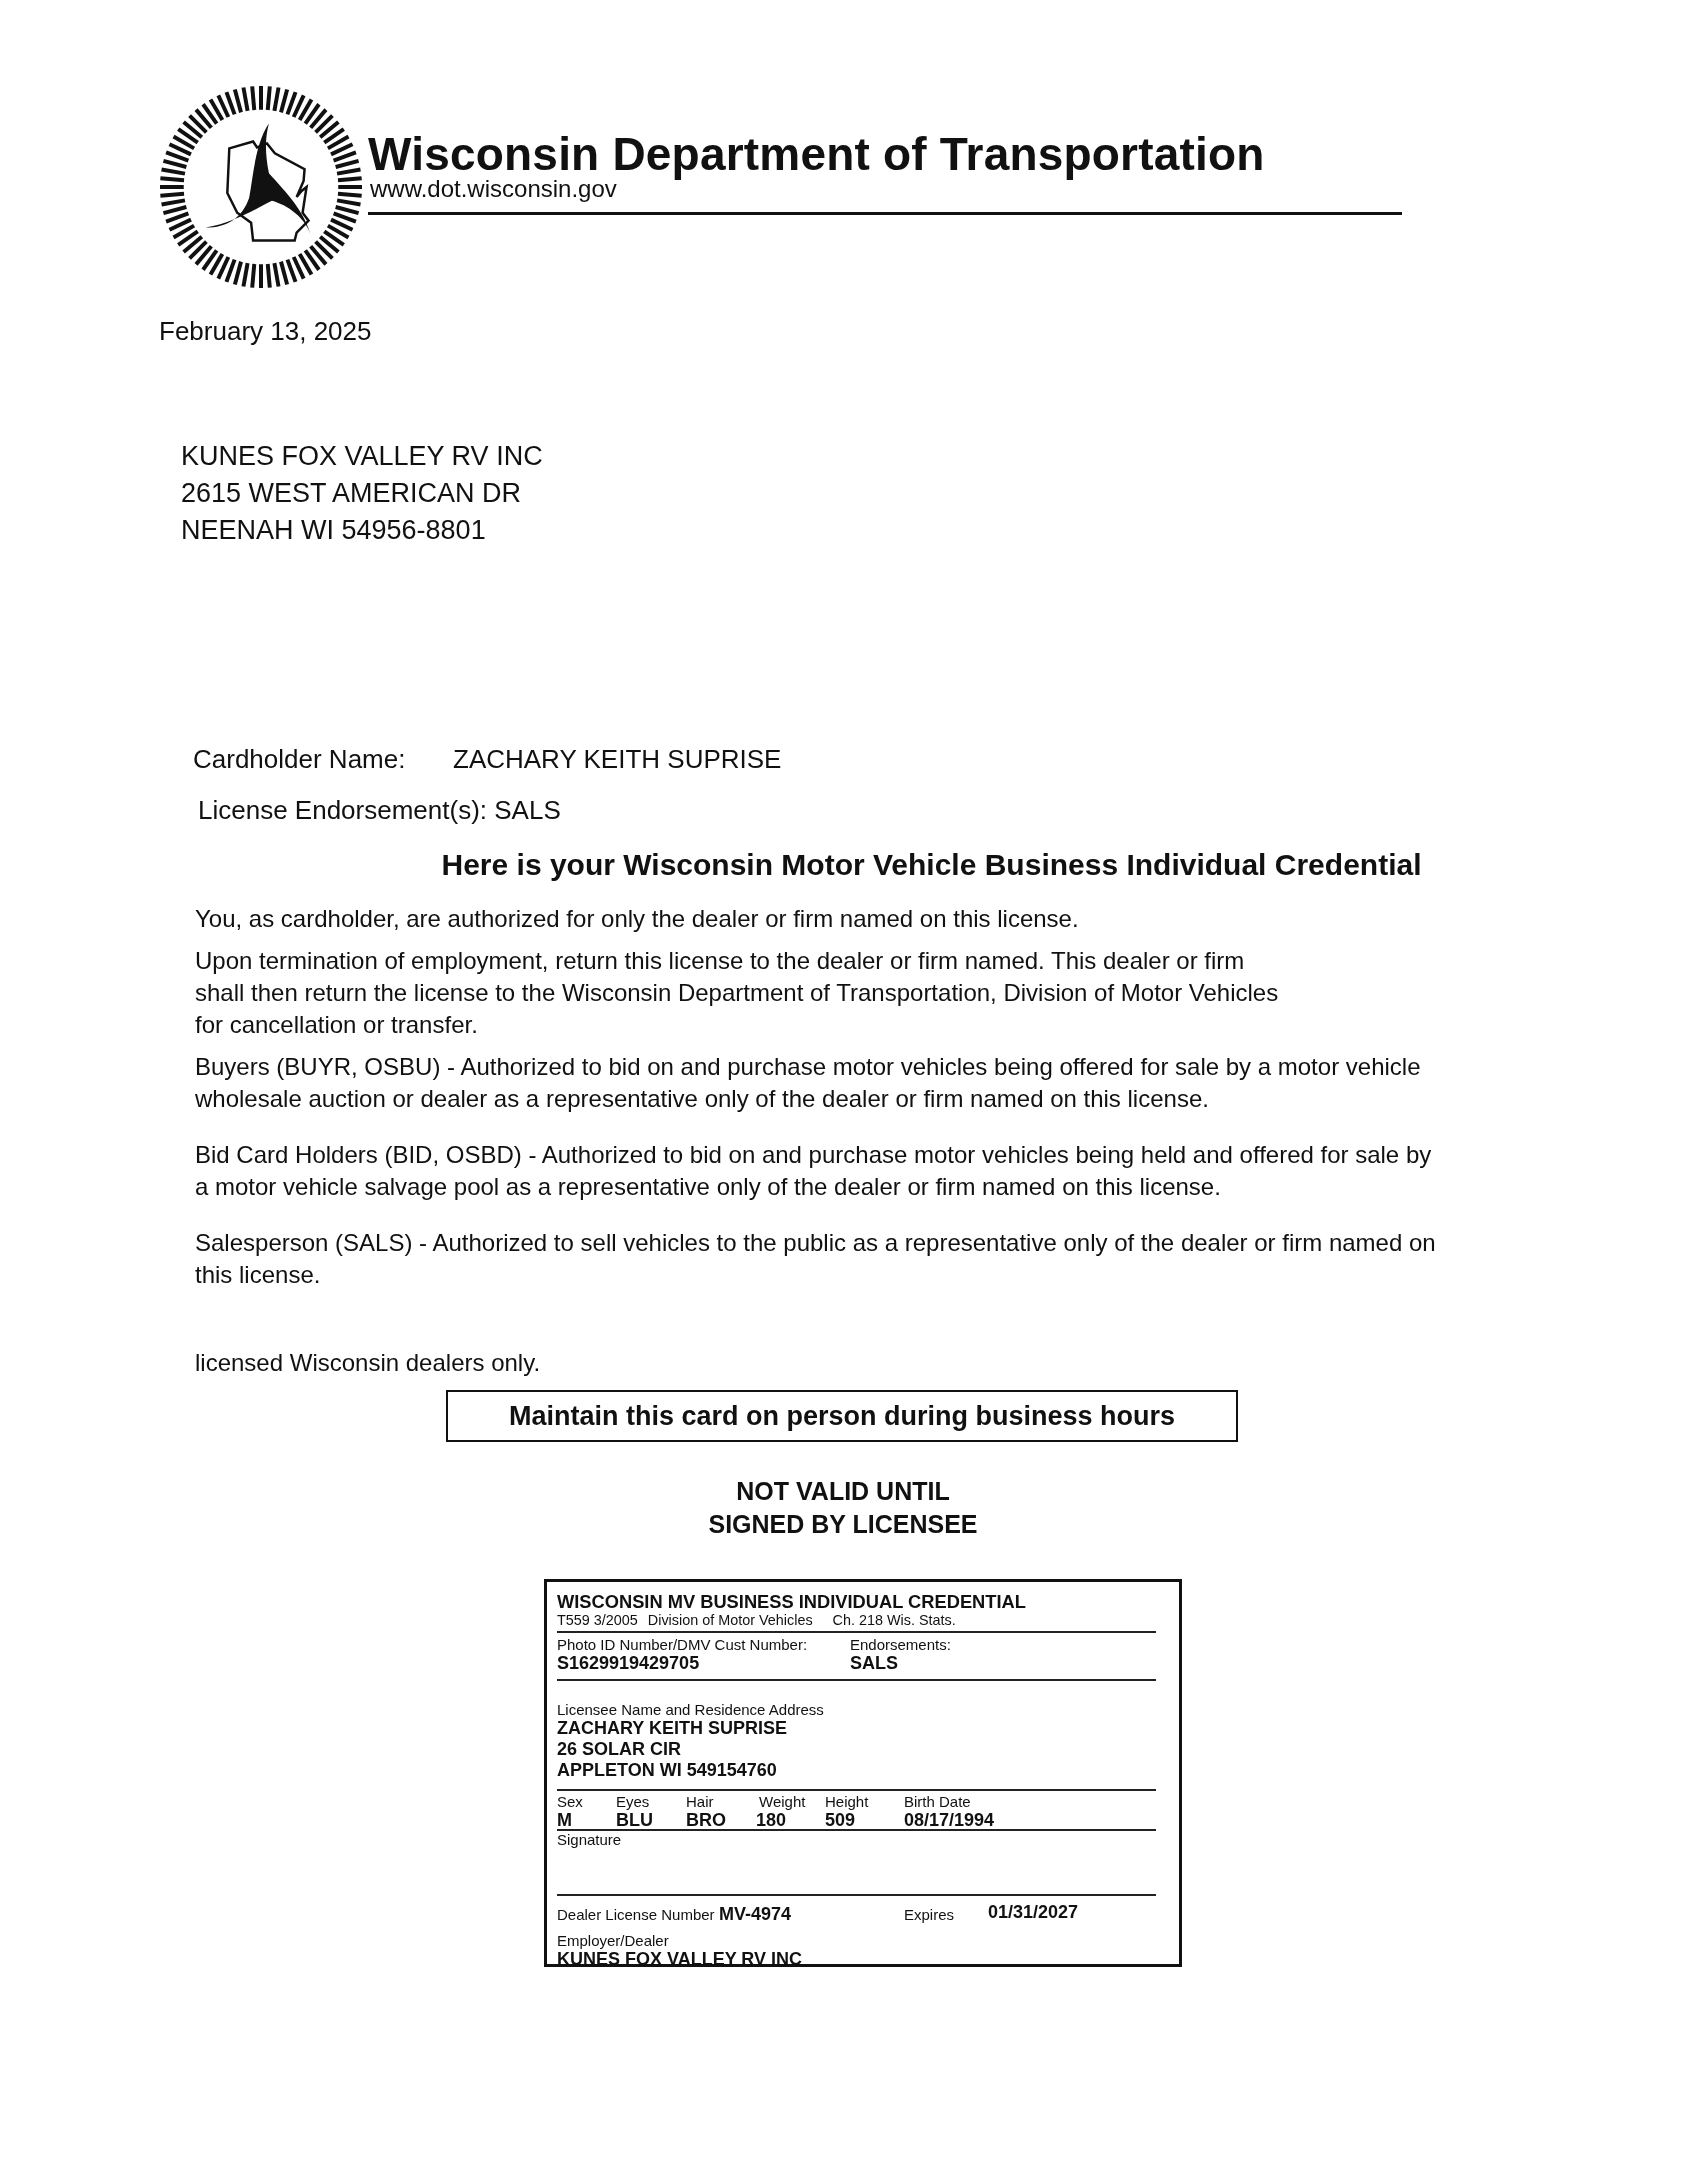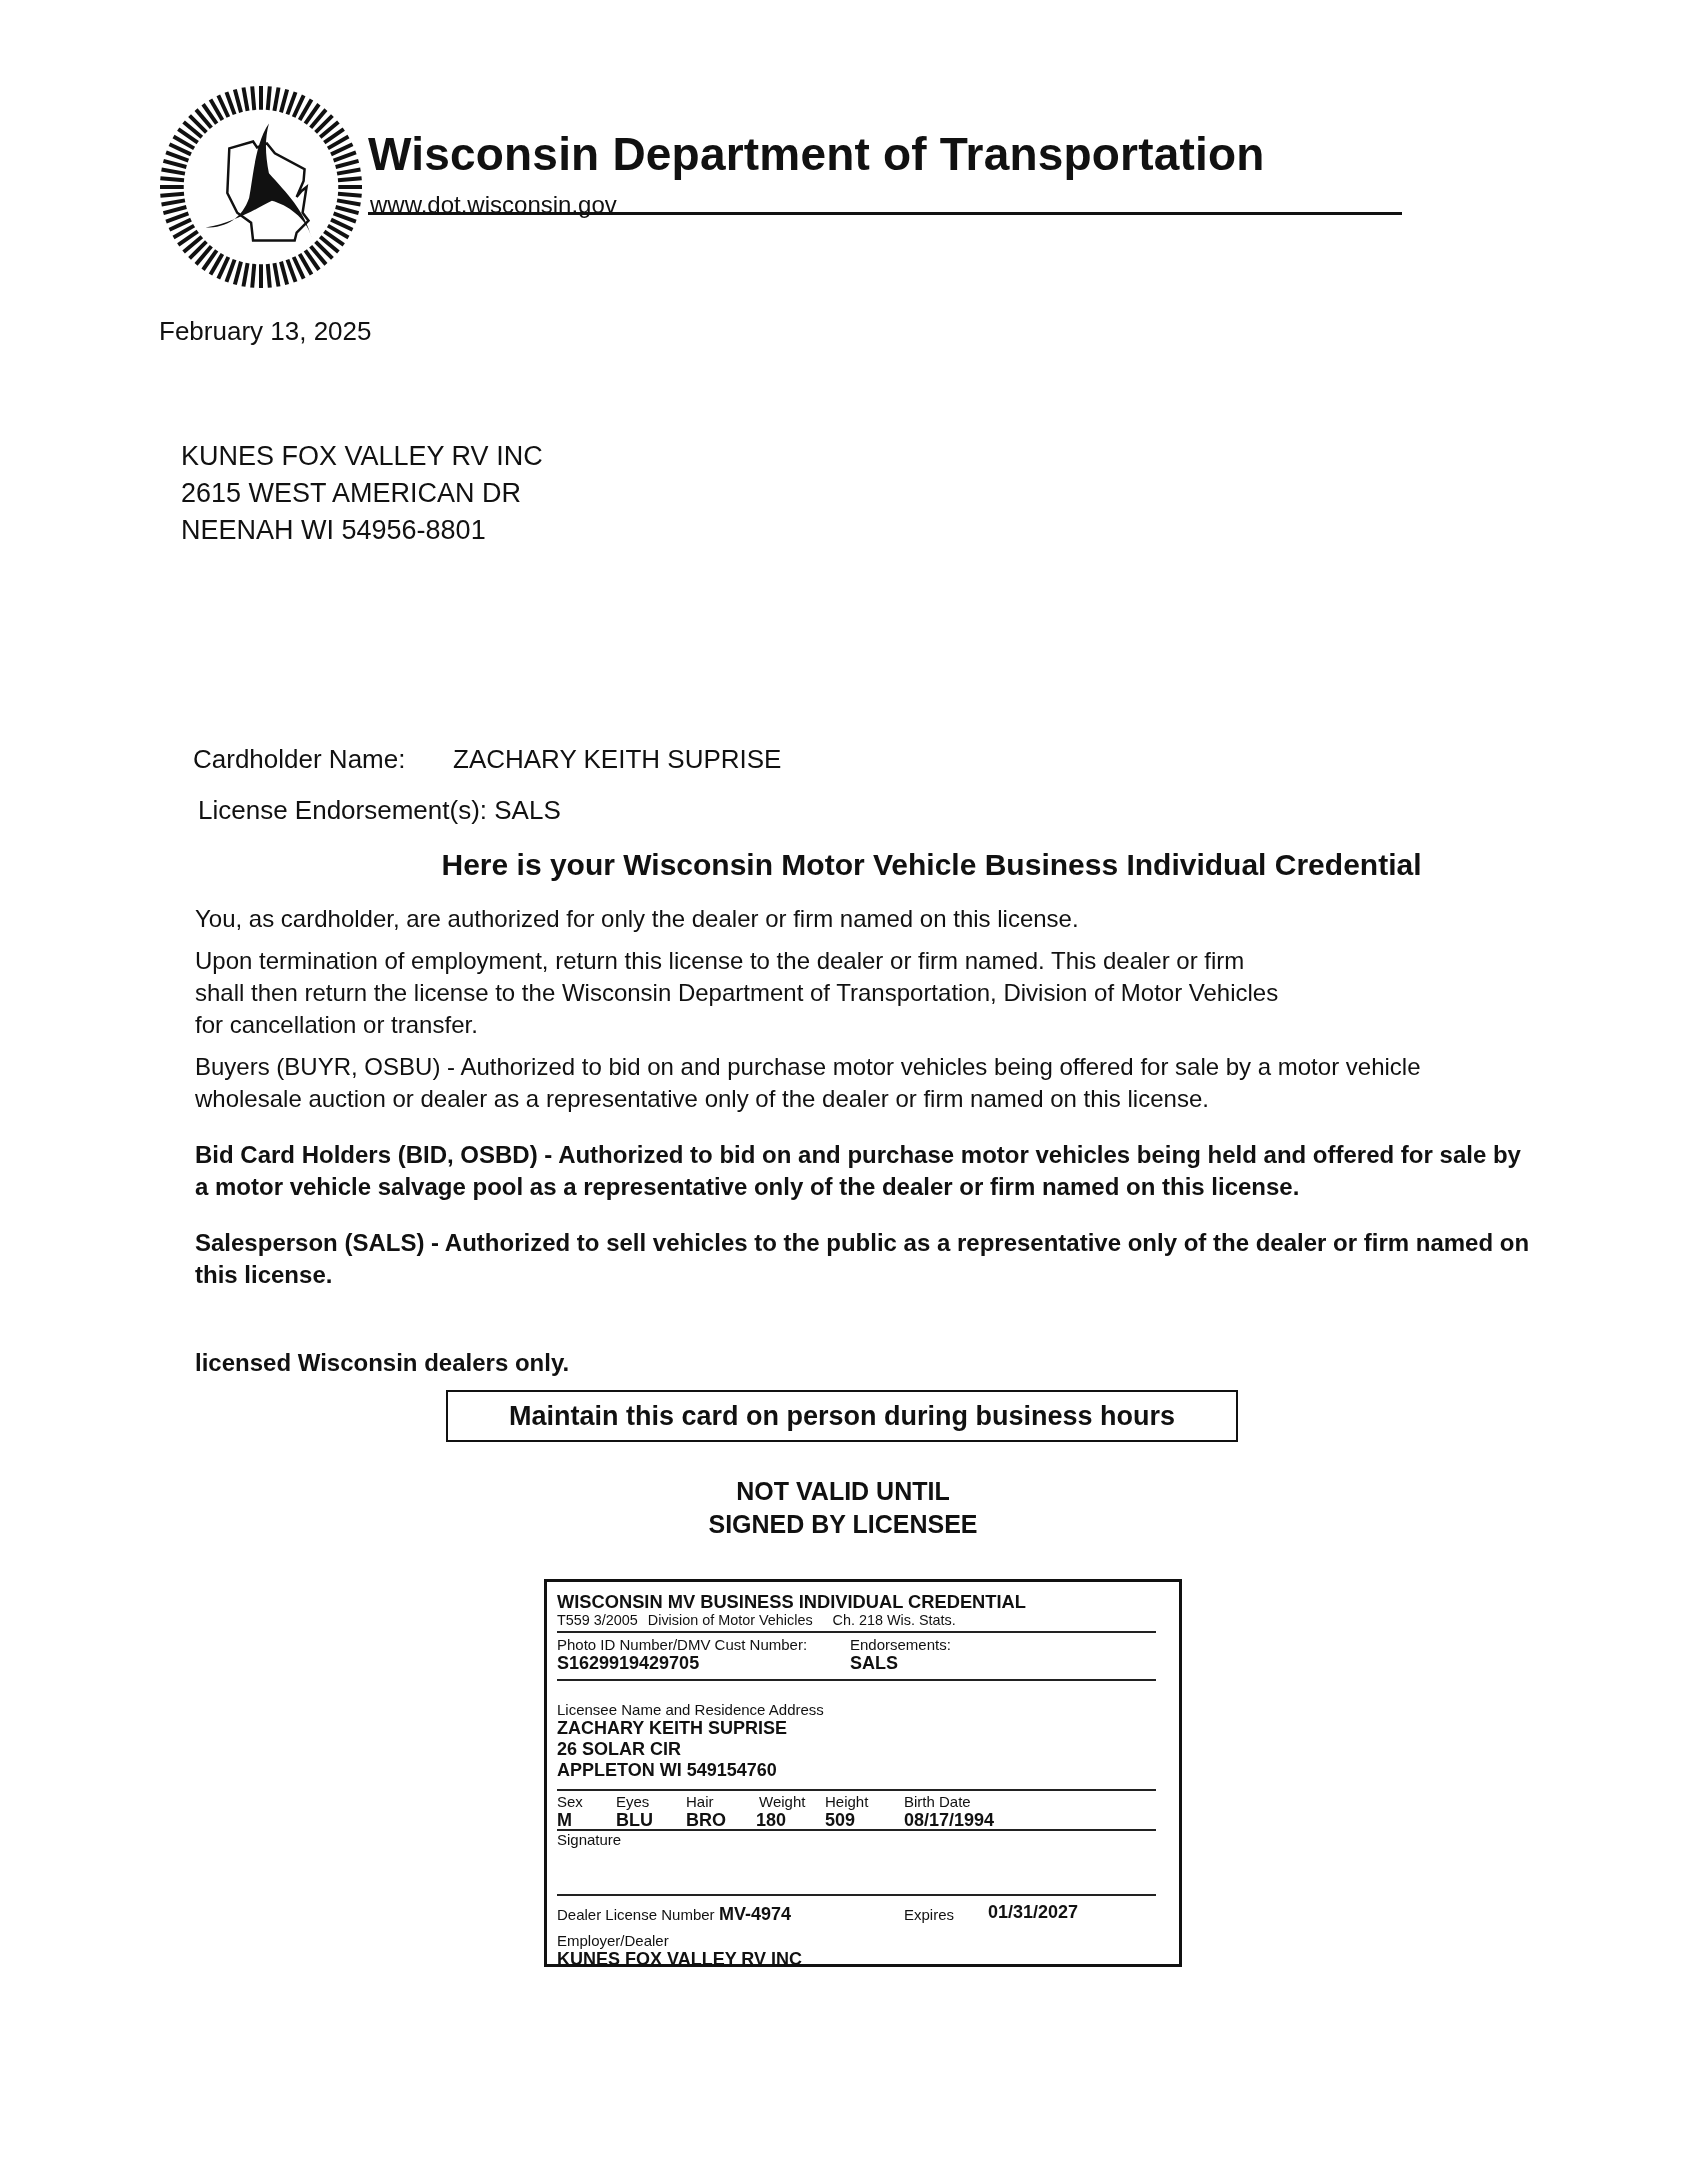--- a/index.html
+++ b/index.html
@@ -5,39 +5,39 @@
     html, body { margin: 0; padding: 0; }
     body {
       width: 1683px; height: 2178px; background: #ffffff; color: #111111;
       font-family: "Liberation Sans", sans-serif; position: relative; overflow: hidden;
     }
     .abs { position: absolute; }
 
     
     #logo { left: 158px; top: 84px; width: 206px; height: 206px; }
     .org-name { left: 368px; top: 127px; font-size: 46px; font-weight: bold; letter-spacing: 0.2px; white-space: nowrap; }
-    .org-url { left: 370px; top: 191px; font-size: 24px; white-space: nowrap; }
+    .org-url { left: 370px; top: 175px; font-size: 24px; white-space: nowrap; }
     .org-rule { left: 368px; top: 212px; width: 1034px; height: 0; border-top: 3px solid #111; }
 
     .letter-date { left: 159px; top: 316px; font-size: 26px; }
 
     .address { left: 181px; top: 438px; font-size: 27px; line-height: 37px; }
     .address div { white-space: nowrap; }
 
     .cardholder { left: 193px; top: 744px; font-size: 26px; white-space: nowrap; }
     .cardholder .lbl { display: inline-block; width: 260px; }
     .endorse { left: 198px; top: 795px; font-size: 26px; white-space: nowrap; }
 
     .headline { left: 0; width: 1683px; top: 848px; font-size: 30px; font-weight: bold; text-align: center; }
     .headline span { display: inline-block; margin-left: 180px; }
 
     .body-text { left: 195px; width: 1366px; top: 903px; font-size: 24px; line-height: 32px; }
     .body-text p { margin: 0; }
     .body-text .gap-s { margin-top: 10px; }
-    .body-text .gap-m { margin-top: 24px; font-weight: bold; }
+    .body-text .gap-m { margin-top: 24px; }
     .body-text .line { white-space: nowrap; }
 
     .notice {
       left: 446px; top: 1390px; width: 792px; height: 52px; border: 2px solid #111;
       box-sizing: border-box; font-size: 27px; font-weight: bold; text-align: center; line-height: 49px;
     }
     .not-valid { left: 0; width: 1683px; top: 1475px; font-size: 25px; font-weight: bold; text-align: center; line-height: 33px; }
     .not-valid div { margin-left: 3px; }
 
     

